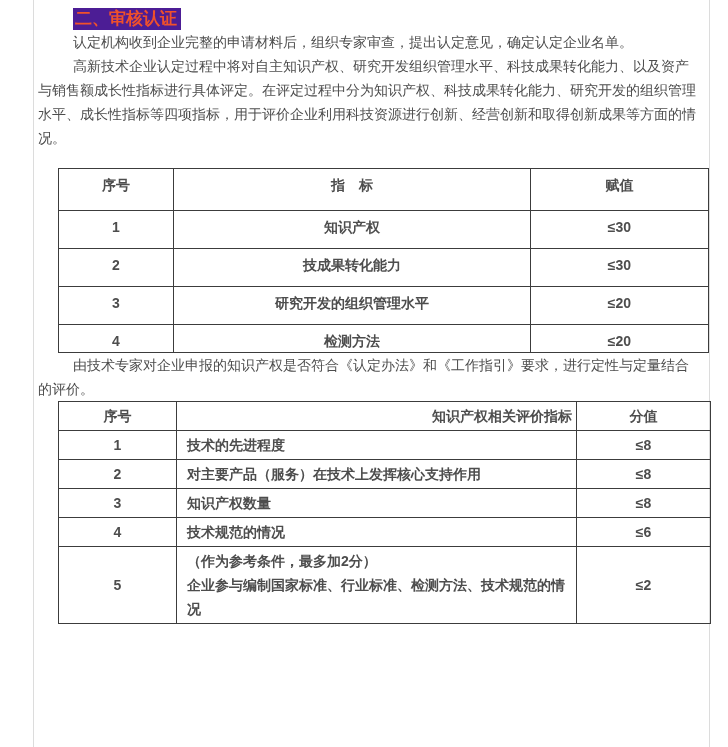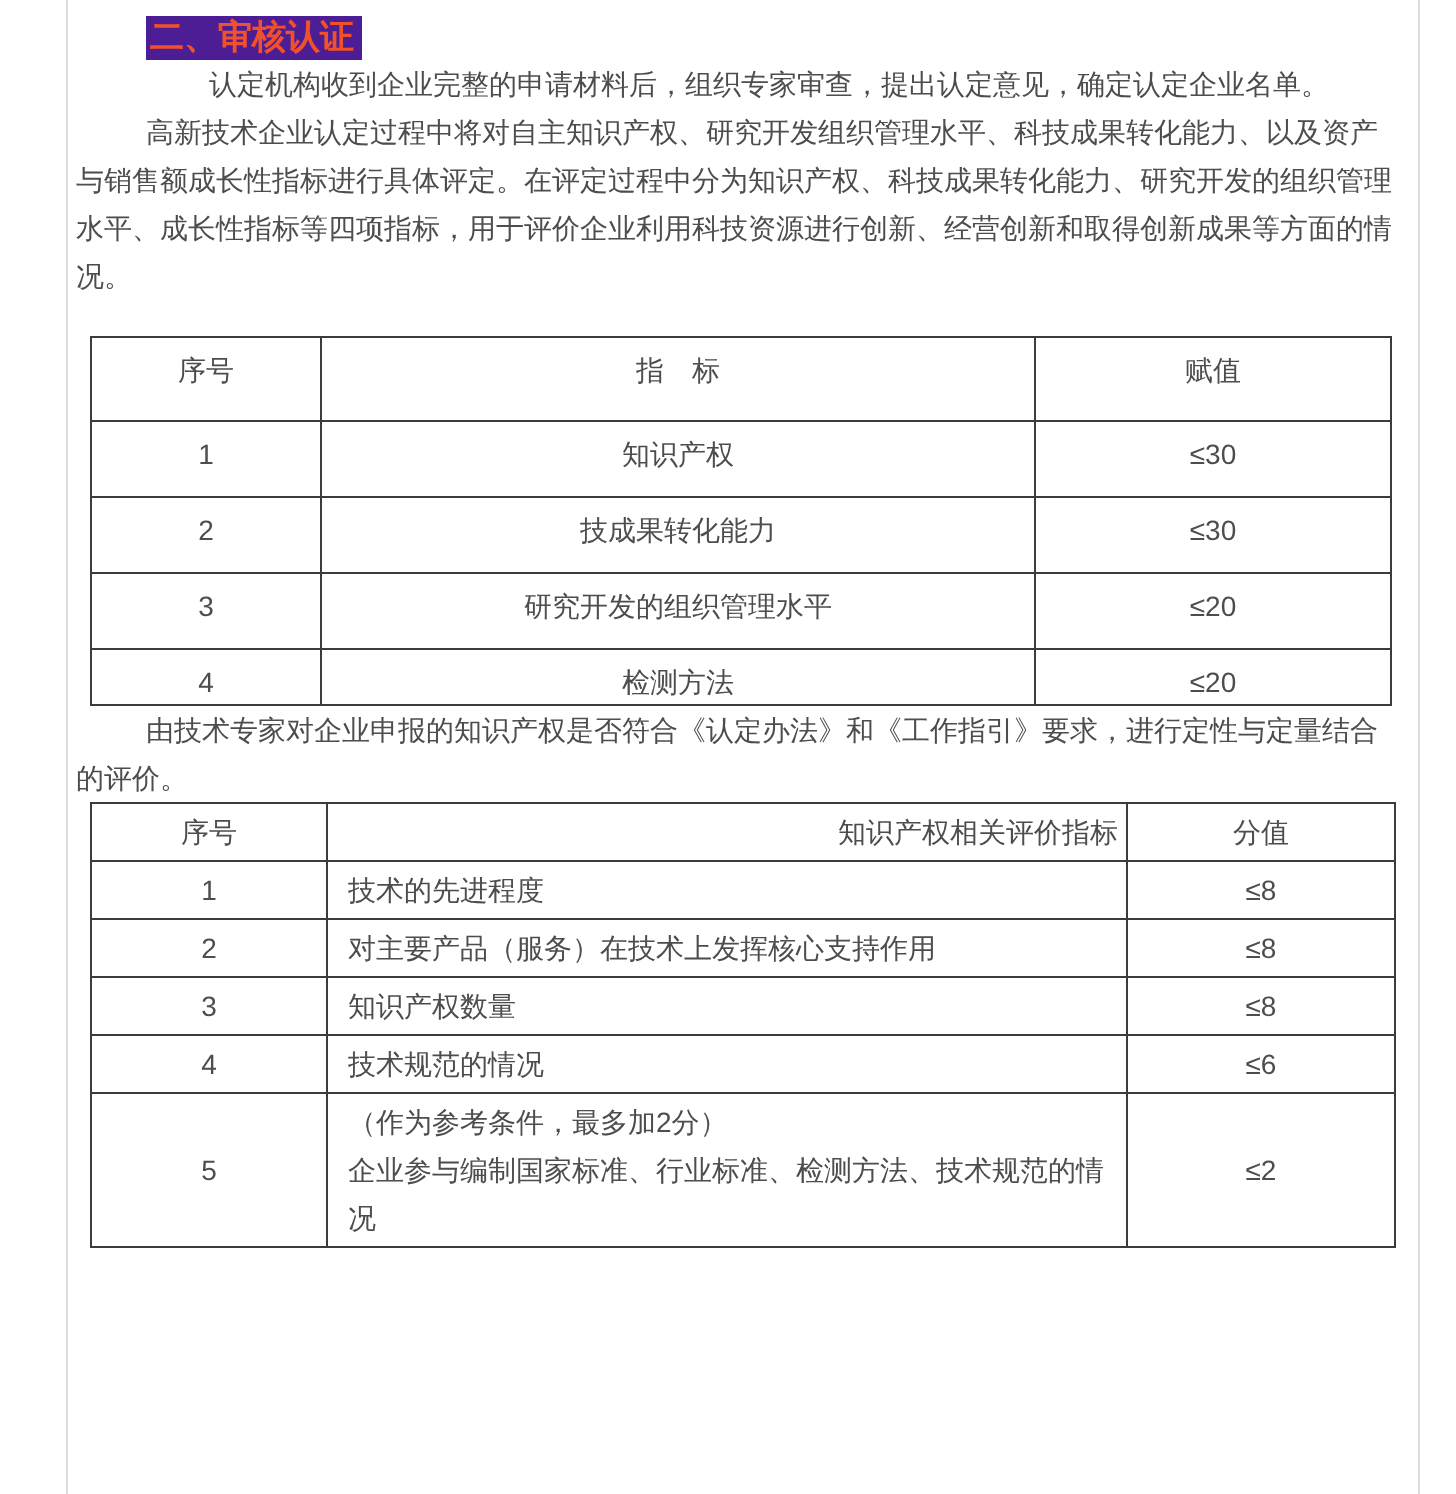--- a/index.html
+++ b/index.html
@@ -7,24 +7,24 @@
     width:728px;height:747px;background:#ffffff;position:relative;overflow:hidden;
     font-family:"Liberation Sans","DejaVu Sans",sans-serif;color:#4d4d4d;
   }
   .rail{position:absolute;top:0;bottom:0;width:1px;background:#dcdcdc;}
   .rail-left{left:33px;}
   .rail-right{left:709px;}
   .content{position:absolute;left:38px;top:0;width:658px;font-size:14px;}
   .doc-title{margin:8px 0 0 35px;font-size:17px;font-weight:bold;line-height:22px;}
   .doc-title .hl{background:#4c1d95;color:#f0512b;padding:1px 4px 2px 2px;}
   p.body-para{margin:0;line-height:24px;text-indent:35px;}
-  .p-intro{margin-top:16px;text-align:center;}
+  .p-intro{margin-top:16px;}
   .bold-heading{margin:6px 0 0 35px;font-weight:bold;color:#4a4a4a;line-height:22px;}
   .p-weight2{margin-top:6px;}
-  table{border-collapse:collapse;table-layout:fixed;margin-left:7px;}
+  table{border-collapse:collapse;table-layout:fixed;margin-left:20px;font-weight:bold;}
   td{border:1px solid #3c3c3c;font-size:14px;color:#4d4d4d;overflow:hidden;}
   
   .tbl-weight{width:650px;margin-top:18px;}
   .tbl-weight td{text-align:center;vertical-align:top;padding:8px 4px 0 4px;}
   .tbl-weight .r-head{height:42px;}
   .tbl-weight .r-mid{height:38px;}
   .tbl-weight .r-last{height:28px;}
   
   .sec-heading{margin:36px 0 0 35px;font-weight:bold;color:#4a4a4a;line-height:22px;}
   .p-ip{margin-top:4px;}

